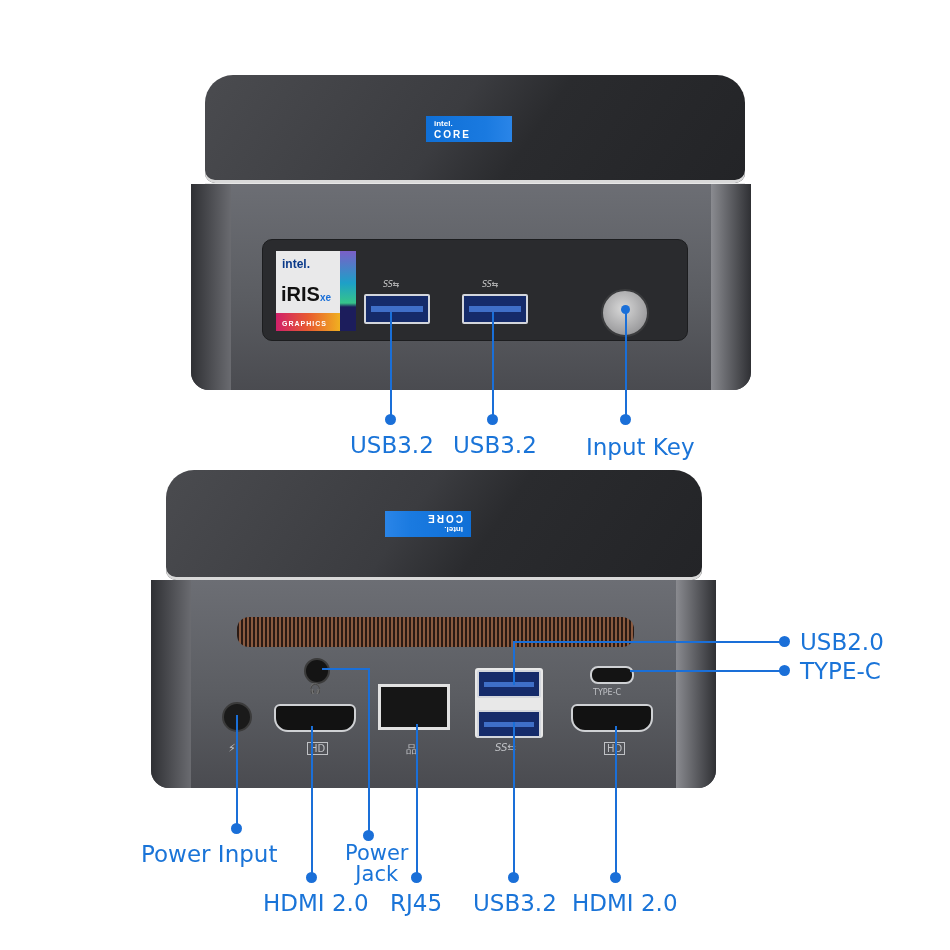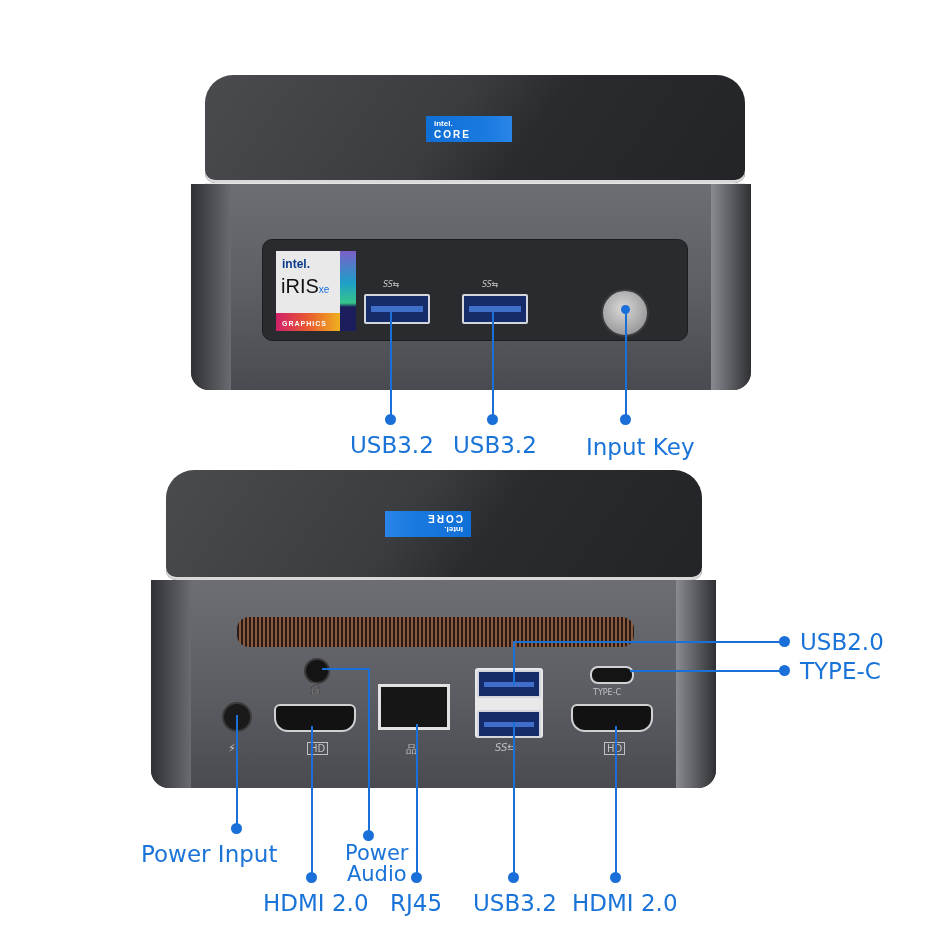--- a/index.html
+++ b/index.html
@@ -38,21 +38,21 @@
     <div style="font-size:10px;letter-spacing:2px;">CORE</div>
   </div>
   <div class="body-front" style="left:191px;top:184px;width:560px;height:206px;"></div>
 
   <div class="front-panel" style="left:262px;top:239px;width:424px;height:100px;"></div>
 
   <div class="iris" style="left:276px;top:251px;width:80px;height:80px;">
     <div style="position:absolute;right:0;top:0;width:16px;height:80px;background:linear-gradient(180deg,#7b5fc8,#1da0c8 40%,#36c48a 65%,#1c1d5c 70%);"></div>
     <div style="position:absolute;left:0;bottom:0;width:64px;height:18px;background:linear-gradient(90deg,#d0206a,#e85a30 50%,#f0b020);"></div>
     <span style="position:absolute;left:6px;top:6px;font-size:12px;color:#0a3a8a;font-weight:bold;">intel.</span>
-    <span style="position:absolute;left:5px;top:24px;font-size:20px;color:#111;">
+    <span style="position:absolute;left:5px;top:32px;font-size:20px;color:#111;font-weight:bold;">
       <span>iRIS</span><span style="font-size:10px;color:#1a6fd8;">xe</span>
     </span>
     <span style="position:absolute;left:6px;bottom:4px;font-size:7px;color:#fff;letter-spacing:1px;font-weight:bold;">GRAPHICS</span>
   </div>
 
   <span class="tiny" style="left:383px;top:280px;color:#c8c8c8;font-style:italic;">SS⇆</span>
   <div class="usb-a" style="left:364px;top:294px;width:62px;height:26px;"></div>
   <span class="tiny" style="left:482px;top:280px;color:#c8c8c8;font-style:italic;">SS⇆</span>
   <div class="usb-a" style="left:462px;top:294px;width:62px;height:26px;"></div>
   <div class="power-btn" style="left:601px;top:289px;width:44px;height:44px;"></div>
@@ -119,21 +119,21 @@
 
   <div class="vline" style="left:311px;top:726px;height:150px;"></div>
   <div class="dot" style="left:306px;top:872px;"></div>
   <span class="label" style="left:263px;top:892px;">HDMI 2.0</span>
 
   <div class="hline" style="left:322px;top:668px;width:48px;"></div>
   <div class="vline" style="left:368px;top:668px;height:166px;"></div>
   <div class="dot" style="left:363px;top:830px;"></div>
   <span class="label" style="left:345px;top:843px;font-size:21px;line-height:21px;text-align:center;">
     <span>Power</span><br>
-    <span>Audio</span>
+    <span>Jack</span>
   </span>
 
   <div class="vline" style="left:416px;top:724px;height:152px;"></div>
   <div class="dot" style="left:411px;top:872px;"></div>
   <span class="label" style="left:390px;top:892px;">RJ45</span>
 
   <div class="vline" style="left:513px;top:722px;height:154px;"></div>
   <div class="dot" style="left:508px;top:872px;"></div>
   <span class="label" style="left:473px;top:892px;">USB3.2</span>
 

